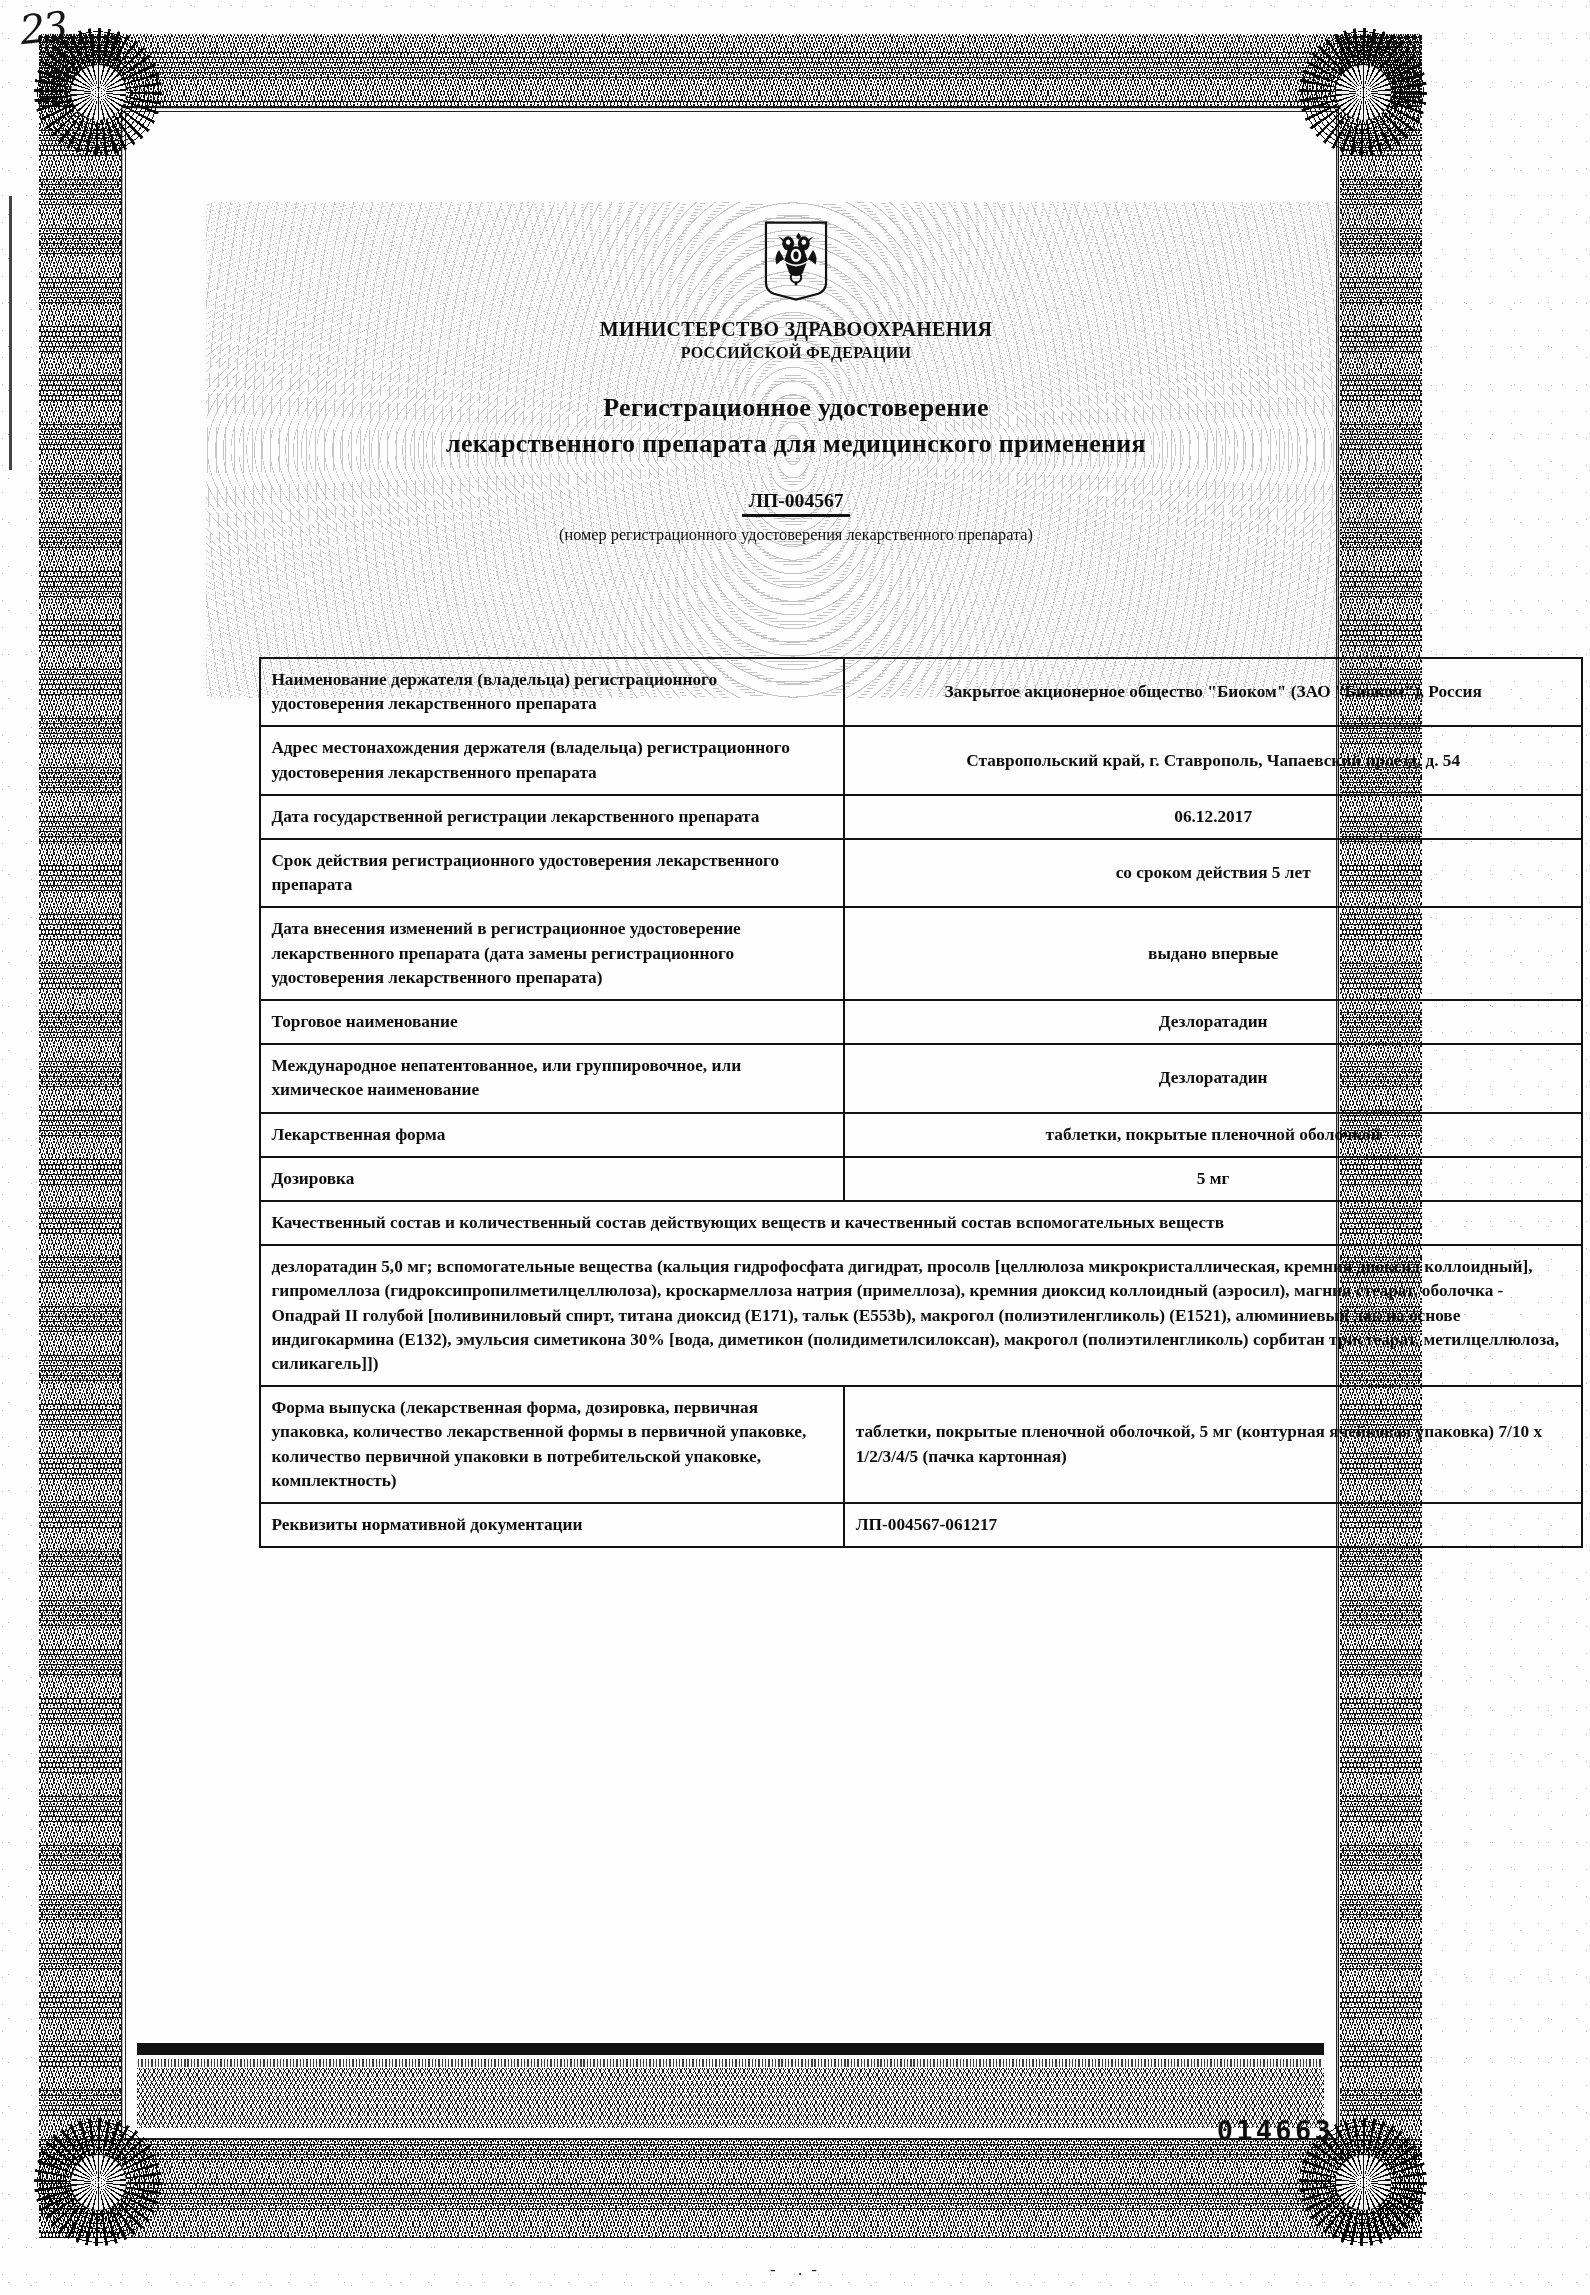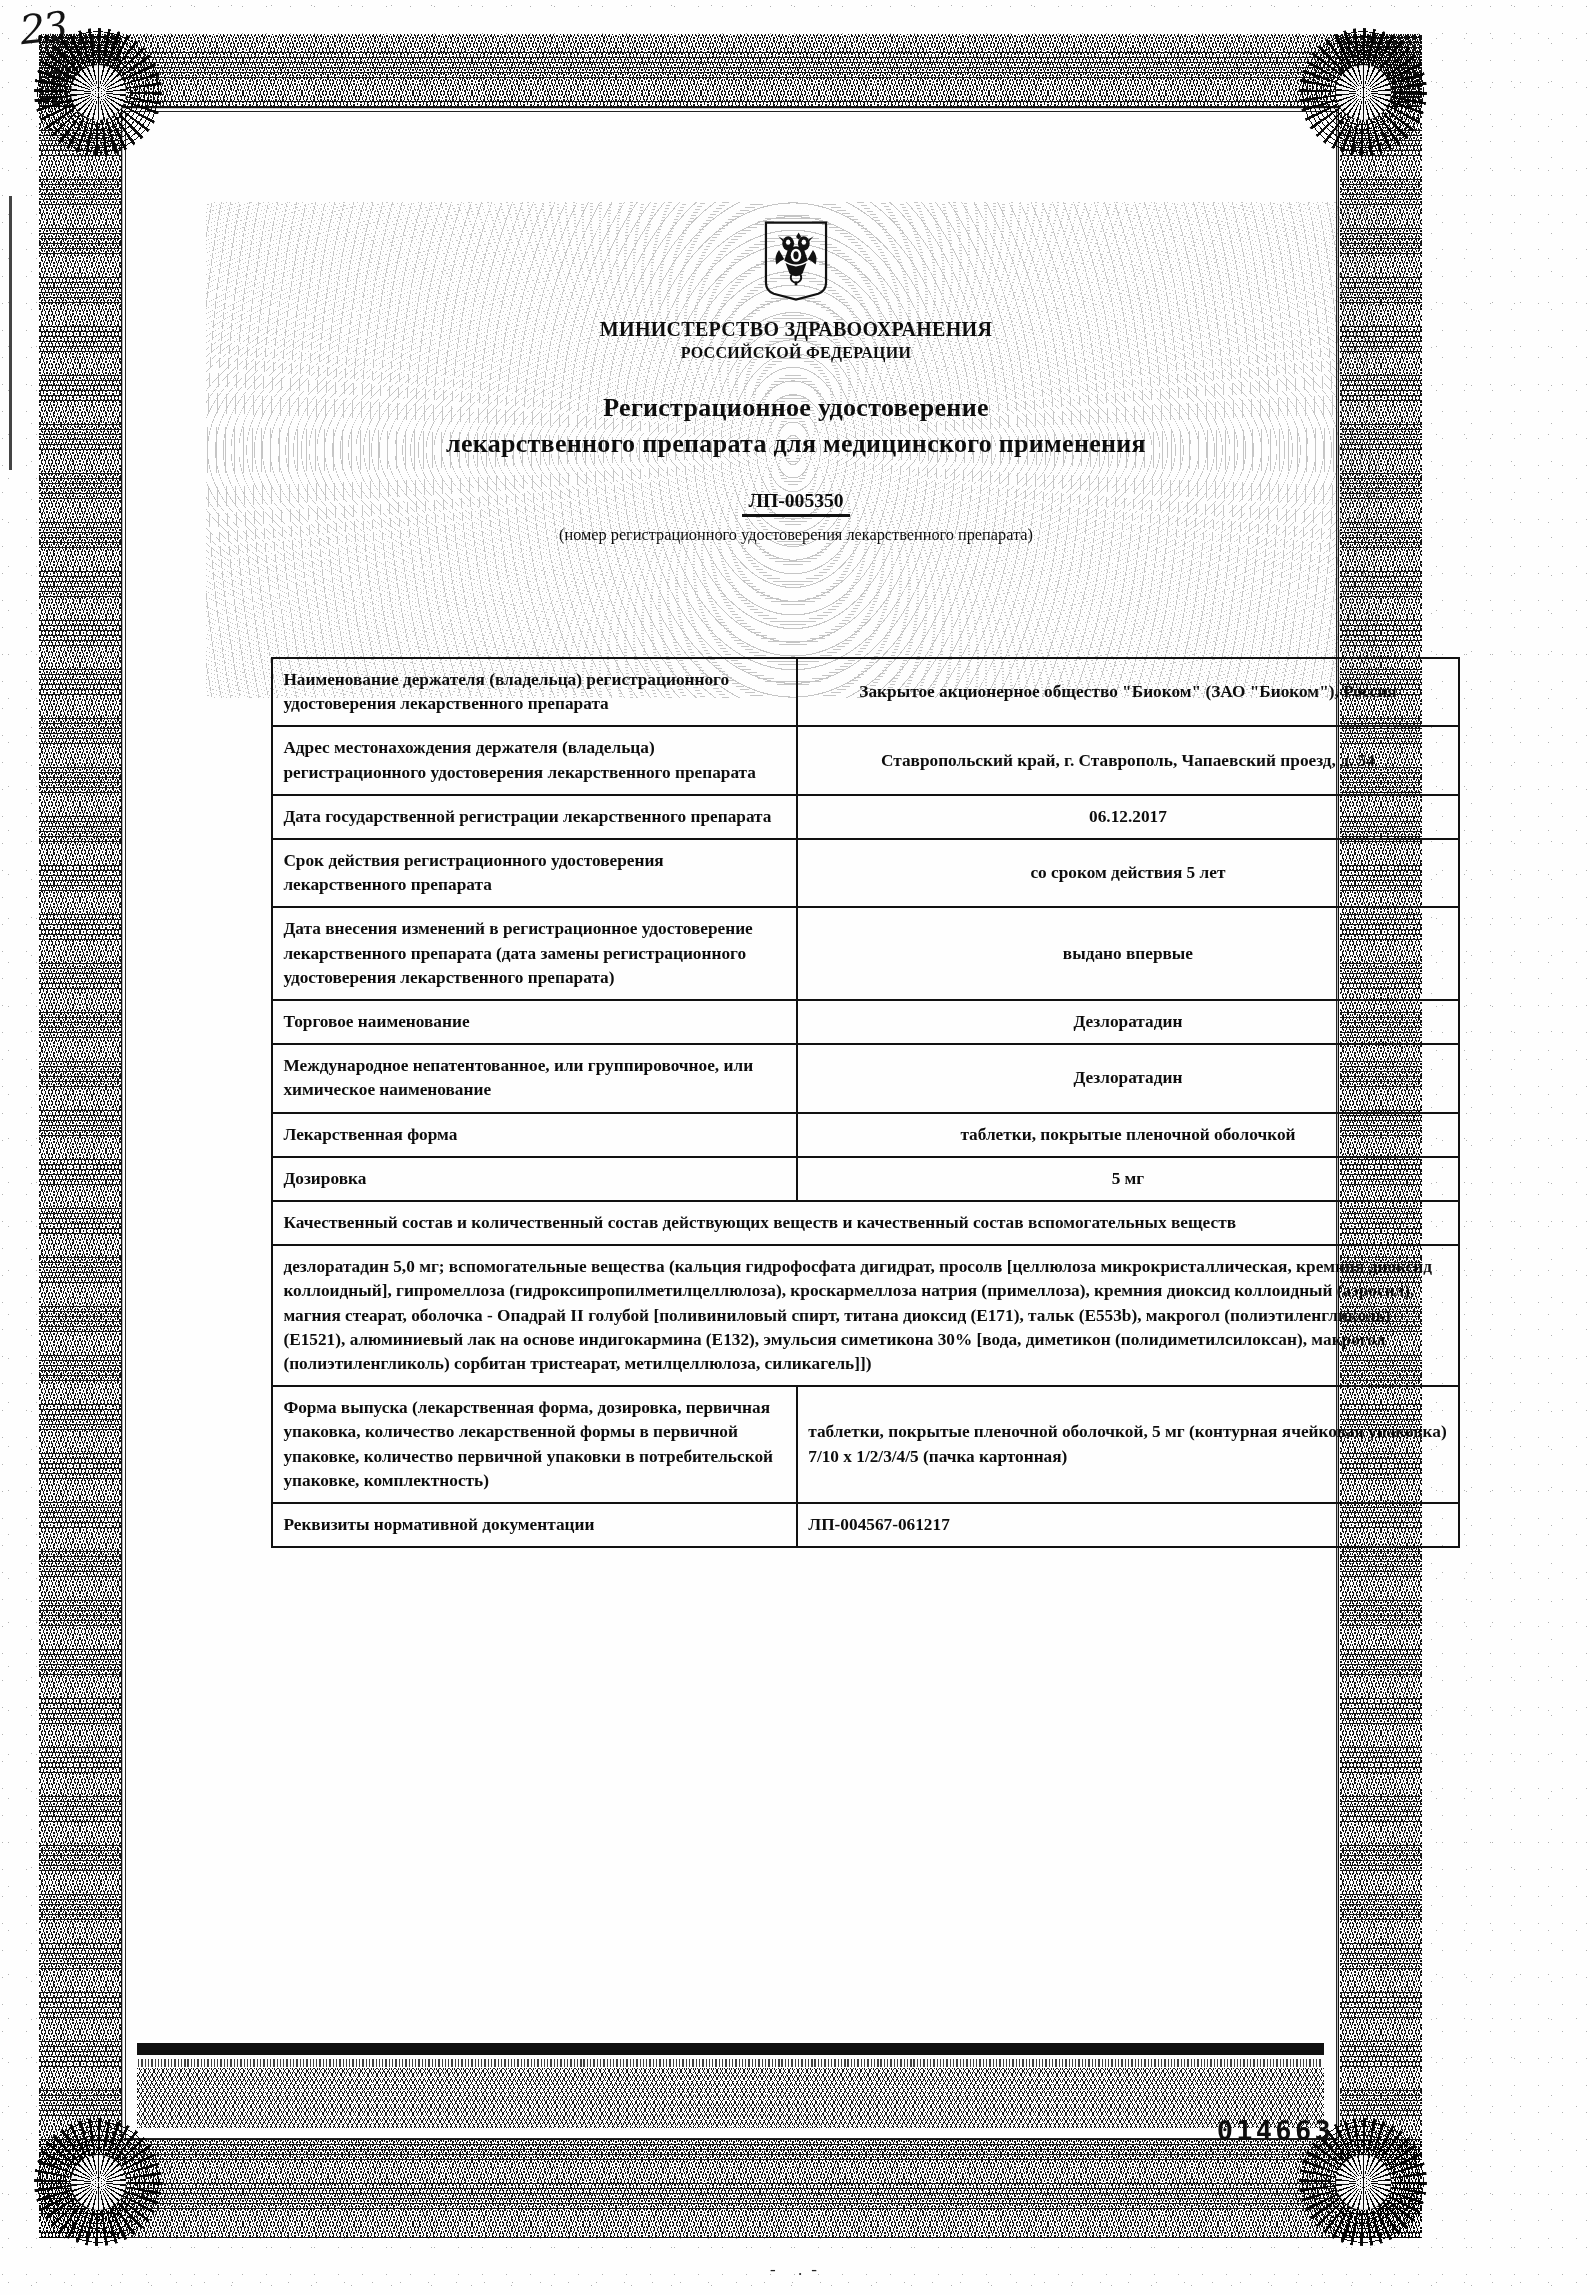--- a/index.html
+++ b/index.html
@@ -141,22 +141,22 @@
   #regno{
     display:inline-block;font-size:19.6px;font-weight:700;
     border-bottom:3.3px solid #111;padding:0 6.5px 2px 6.5px;
   }
   #regno-caption{
     margin-top:7.8px;text-align:center;font-size:16.3px;
   }
 
   
   table#reg-table{
-    position:absolute;left:111px;top:514px;
-    width:1189px;
+    position:absolute;left:99px;top:514px;
+    width:1324px;
     border-collapse:collapse;
     table-layout:fixed;
   }
   #reg-table td{
     border:2px solid #111;
     padding:9px 10.4px;
     font-size:17.3px;
     line-height:1.40;
     vertical-align:middle;
     font-weight:700;
@@ -254,21 +254,21 @@
         <rect x="50" y="94" width="4" height="6"></rect>
       </g>
     </svg>
 
     <div class="head-line" id="ministry1">МИНИСТЕРСТВО ЗДРАВООХРАНЕНИЯ</div>
     <div class="head-line" id="ministry2">РОССИЙСКОЙ ФЕДЕРАЦИИ</div>
     <div class="head-line" id="doc-title1">Регистрационное удостоверение</div>
     <div class="head-line" id="doc-title2">лекарственного препарата для медицинского применения</div>
 
     <div id="regno-wrap">
-      <span id="regno">ЛП-005350</span>
+      <span id="regno">ЛП-004567</span>
     </div>
     <div id="regno-caption">(номер регистрационного удостоверения лекарственного препарата)</div>
 
     <table id="reg-table">
       <tbody>
         <tr>
           <td class="lab">Наименование держателя (владельца) регистрационного удостоверения лекарственного препарата</td>
           <td class="val">Закрытое акционерное общество "Биоком" (ЗАО "Биоком"), Россия</td>
         </tr>
         <tr>

